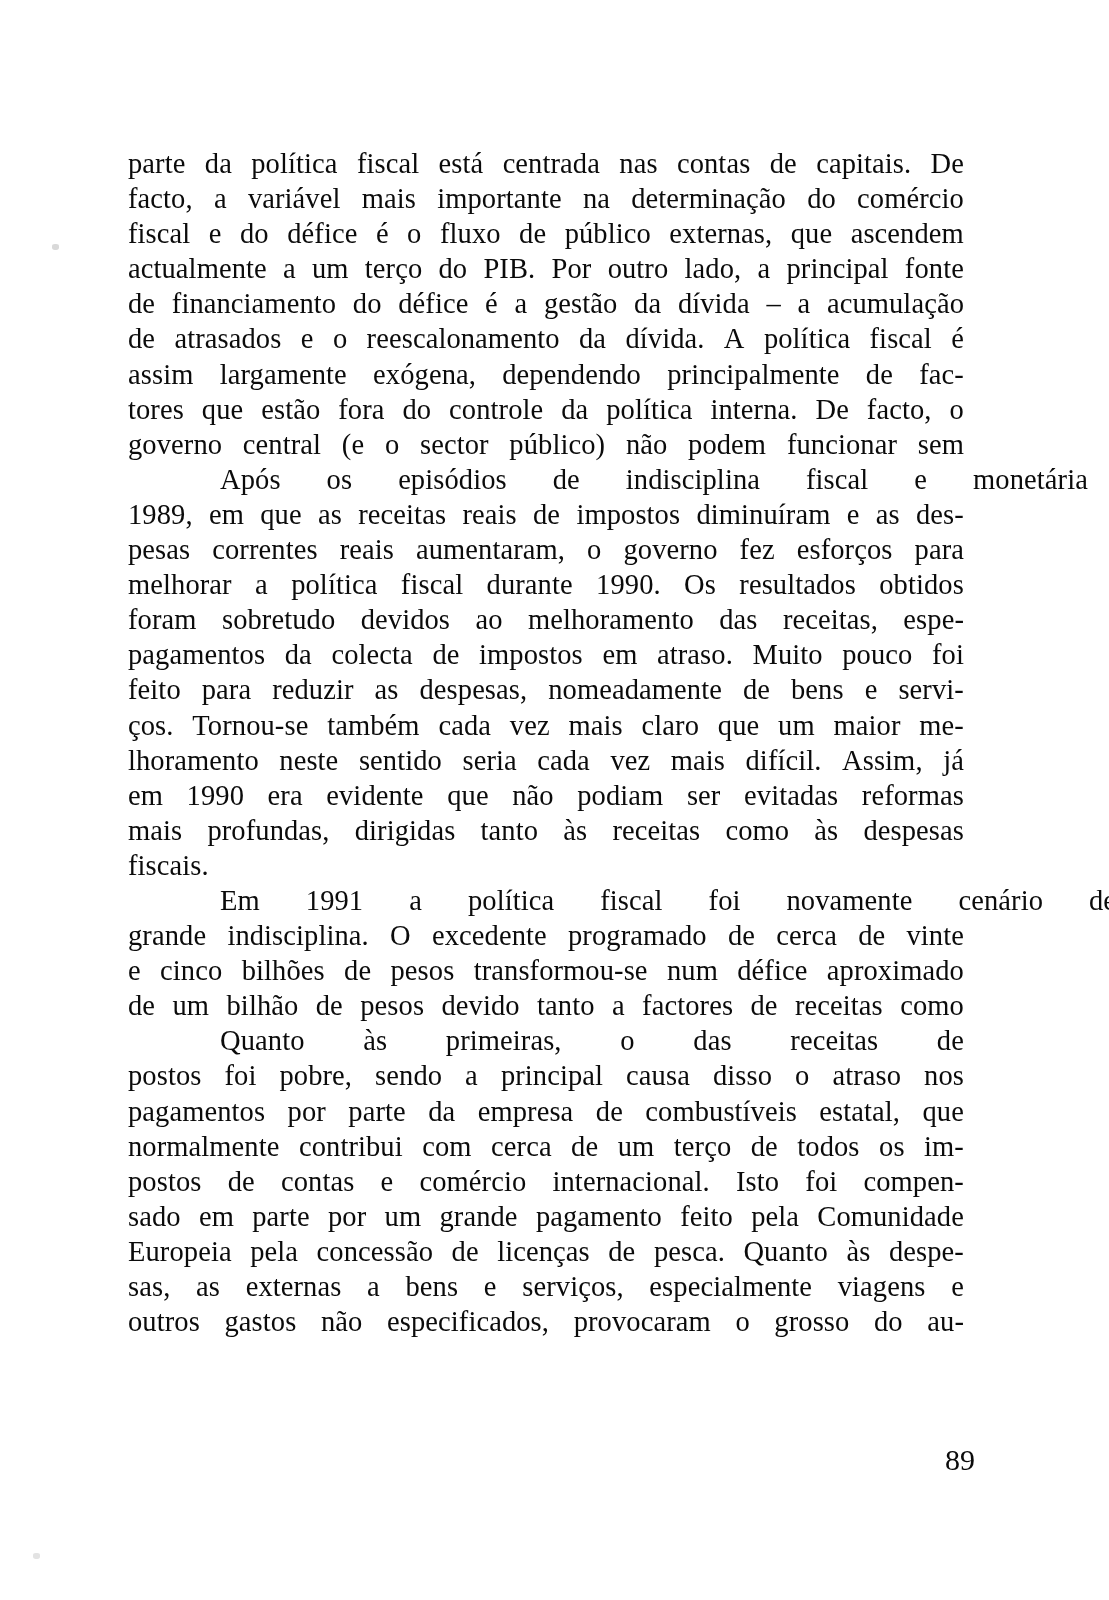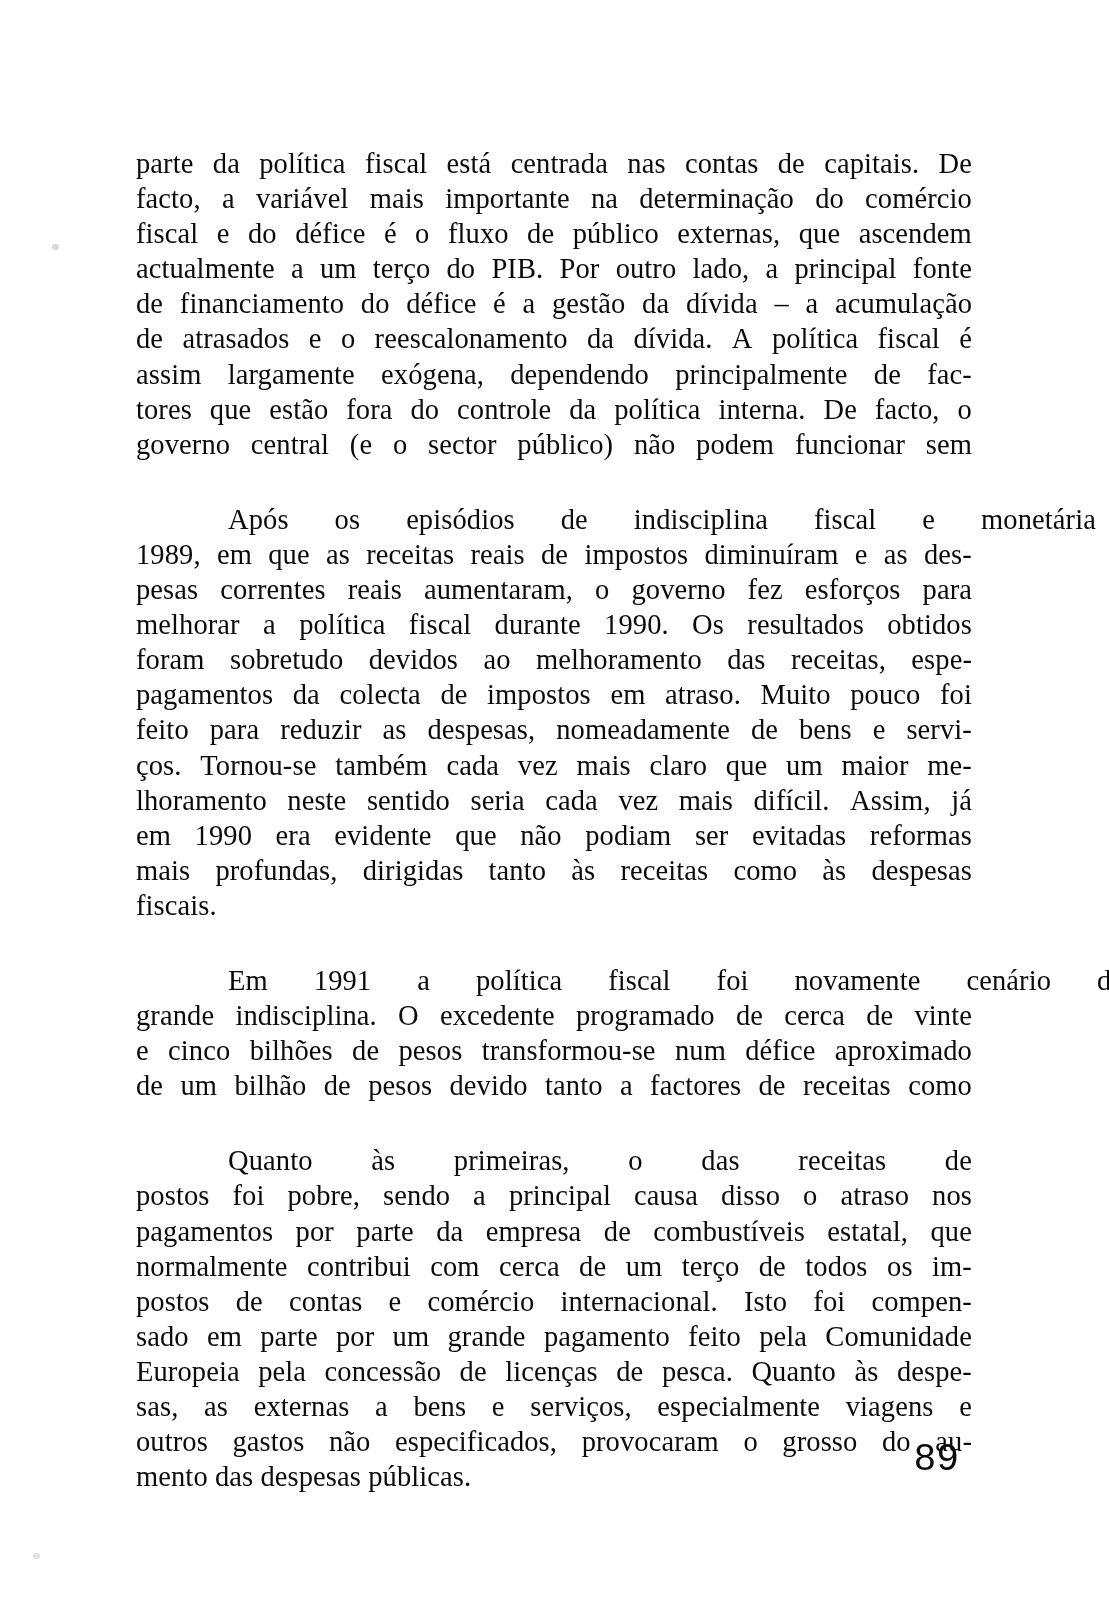--- a/index.html
+++ b/index.html
@@ -12,21 +12,21 @@
     position: relative;
     width: 1109px;
     height: 1600px;
     background: #ffffff;
     overflow: hidden;
     font-family: "Liberation Serif", "DejaVu Serif", serif;
     color: #0b0b0b;
   }
   .textblock {
     position: absolute;
-    left: 136px;
+    left: 128px;
     top: 146px;
     width: 836px;
   }
   
   .para {
     margin: 0;
     padding: 0;
   }
   .line {
     display: block;
@@ -42,33 +42,32 @@
     display: flex;
     justify-content: space-between;
     white-space: normal;
   }
   .line.j > span {
     white-space: pre;
     display: inline-block;
   }
   .line.indent {
     text-indent: 46px;
-    margin-top: 40px;
   }
   .line.j.indent {
     padding-left: 46px;
   }
   .pagenum {
     position: absolute;
-    right: 150px;
+    right: 134px;
     top: 1443px;
-    font-size: 38px;
+    font-size: 30px;
     line-height: 34px;
     color: #0b0b0b;
-    font-family: Liberation Mono, monospace;
+    font-family: Liberation Serif, serif;
   }
   .speck {
     position: absolute;
     background: #b9b9b9;
     border-radius: 40%;
     opacity: 0.55;
   }
   .speck-left-margin {
     left: 52px;
     top: 244px;
@@ -487,19 +486,18 @@
           <span>outros</span>
           <span>gastos</span>
           <span>não</span>
           <span>especificados,</span>
           <span>provocaram</span>
           <span>o</span>
           <span>grosso</span>
           <span>do</span>
           <span>au-</span>
         </div>
-        <div class="line">mento das despesas públicas.</div>
       </div>
     </div>
 
   <div class="pagenum">89</div>
 
 </div>
 
 </body></html>

